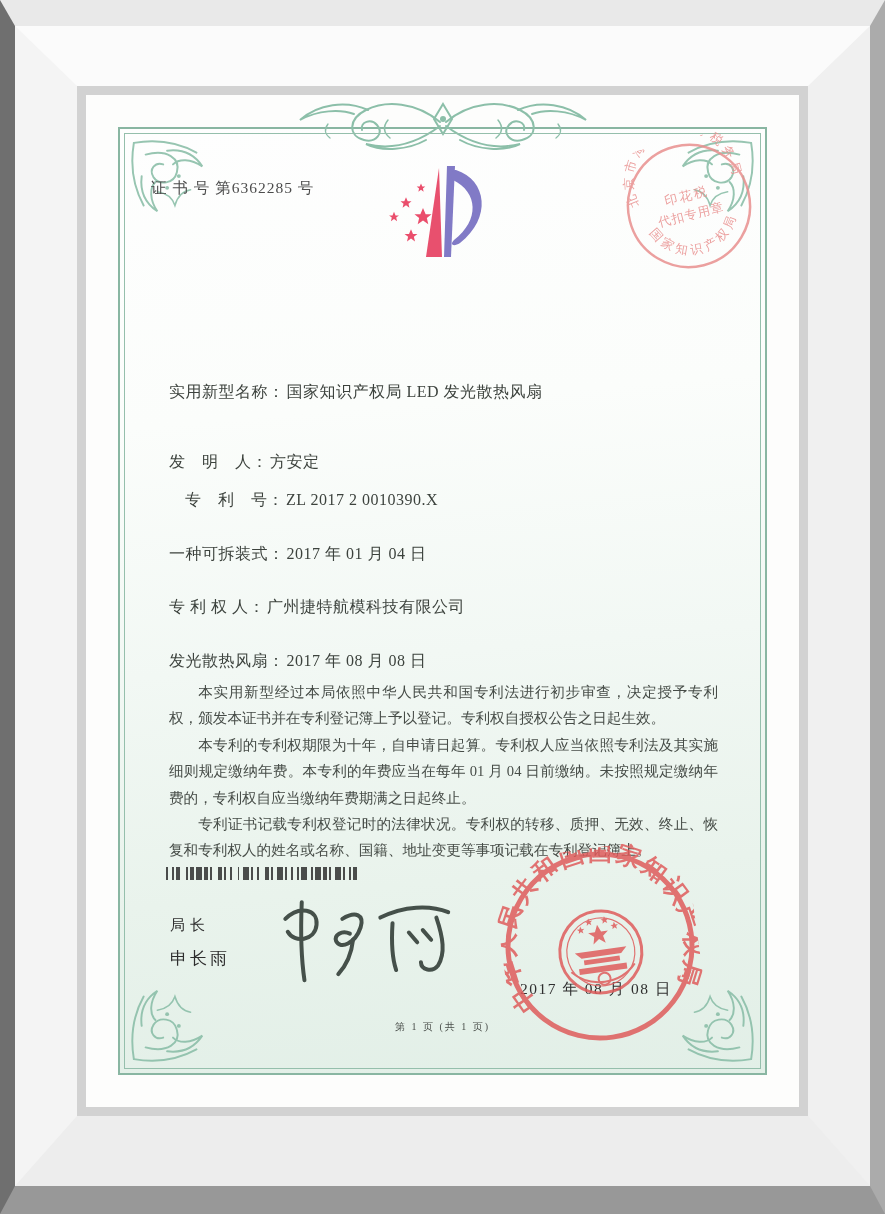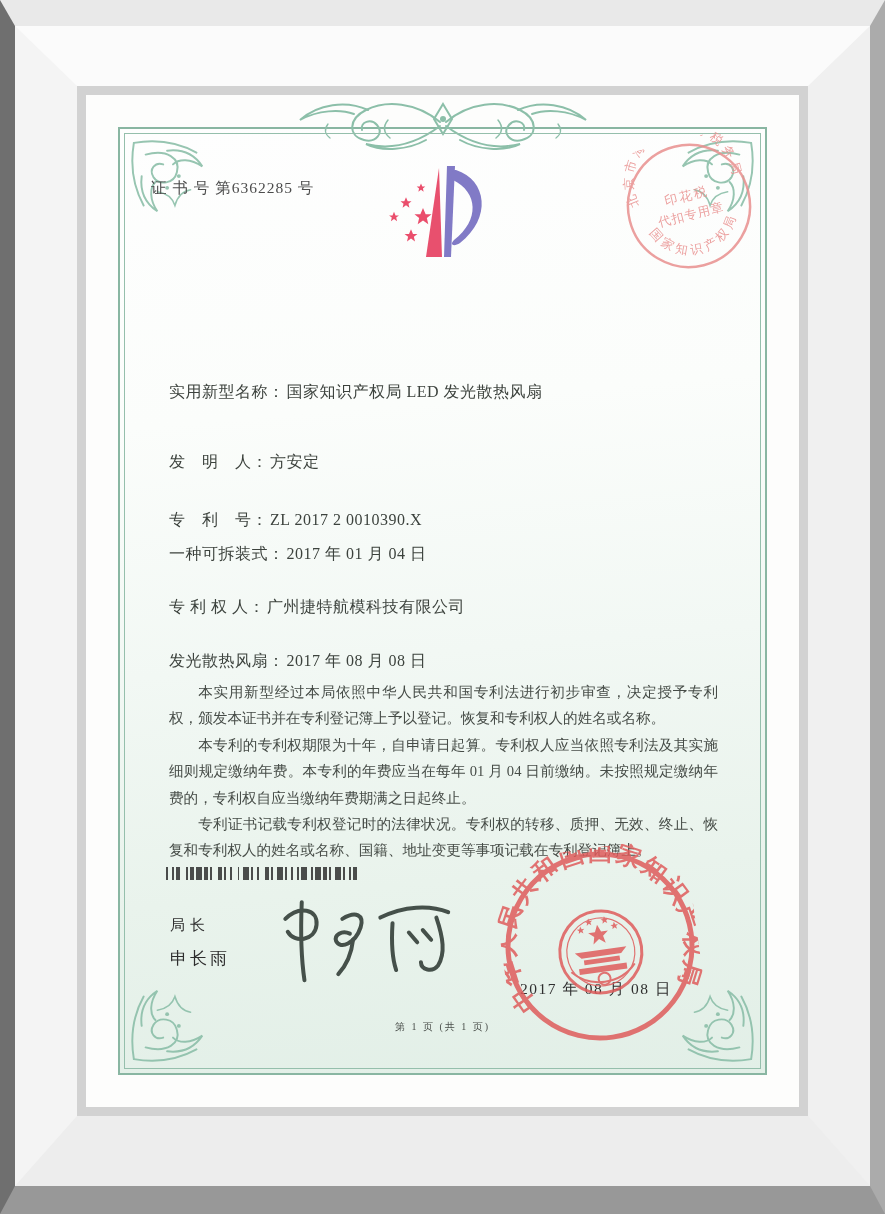--- a/index.html
+++ b/index.html
@@ -33,21 +33,21 @@
   .corner.bl { bottom:3px; left:3px; transform:scaleY(-1); }
   .corner.br { bottom:3px; right:3px; transform:scale(-1,-1); }
 
   .cert-no { position:absolute; left:26px; top:44px; font-size:15.5px;
     letter-spacing:1px; color:#4c4c4c; }
   .logo { position:absolute; left:258px; top:26px; width:115px; height:122px; }
   .cert-title { position:absolute; left:0; right:0; top:156px; text-align:center;
     font-size:35px; font-weight:bold; letter-spacing:10px; color:#515b54; }
 
   .field { position:absolute; left:44px; font-size:16px; color:#3c423d; letter-spacing:.5px; }
-  .f0{top:248px;} .f1{top:299px;margin-top:19px;} .f2{top:376px;} .f3{top:410px;} .f4{top:463px;} .f5{top:517px;}
+  .f0{top:248px;} .f1{top:299px;margin-top:19px;} .f2{top:356px;margin-left:16px;} .f3{top:410px;} .f4{top:463px;} .f5{top:517px;}
   .field .val { margin-left:2px; }
 
   .body-text { position:absolute; left:44px; width:549px; top:545px;
     font-size:14.6px; line-height:26.4px; color:#464c47; text-align:justify; }
   .body-text p { text-indent:2em; }
 
   .barcode { position:absolute; left:41px; top:733px; width:193px; height:13px;
     display:flex; align-items:stretch; overflow:hidden; }
   .barcode i { display:block; height:100%; }
   .barcode i.b { background:#2e2e2e; opacity:.85; }
@@ -170,21 +170,21 @@
 
 
         <div class="field f0"><span>实用新型名称：</span><span class="val">国家知识产权局 LED 发光散热风扇</span></div>
         <div class="field f1"><span>发　明　人：</span><span class="val">方安定</span></div>
         <div class="field f2"><span>专　利　号：</span><span class="val">ZL 2017 2 0010390.X</span></div>
         <div class="field f3"><span>一种可拆装式：</span><span class="val">2017 年 01 月 04 日</span></div>
         <div class="field f4"><span>专 利 权 人：</span><span class="val">广州捷特航模科技有限公司</span></div>
         <div class="field f5"><span>发光散热风扇：</span><span class="val">2017 年 08 月 08 日</span></div>
 
         <div class="body-text">
-          <p>本实用新型经过本局依照中华人民共和国专利法进行初步审查，决定授予专利权，颁发本证书并在专利登记簿上予以登记。恢复和专利权人的姓名或名称。</p>
+          <p>本实用新型经过本局依照中华人民共和国专利法进行初步审查，决定授予专利权，颁发本证书并在专利登记簿上予以登记。专利权自授权公告之日起生效。</p>
           <p>本专利的专利权期限为十年，自申请日起算。专利权人应当依照专利法及其实施细则规定缴纳年费。本专利的年费应当在每年 01 月 04 日前缴纳。未按照规定缴纳年费的，专利权自应当缴纳年费期满之日起终止。</p>
           <p>专利证书记载专利权登记时的法律状况。专利权的转移、质押、无效、终止、恢复和专利权人的姓名或名称、国籍、地址变更等事项记载在专利登记簿上。</p>
         </div>
 
         <div class="barcode" id="barcode">
                 <i class="b" style="width: 1.98969px;"></i>
                 <i style="width: 3.97938px;"></i>
                 <i class="b" style="width: 1.98969px;"></i>
                 <i style="width: 1.98969px;"></i>
                 <i class="b" style="width: 3.97938px;"></i>

